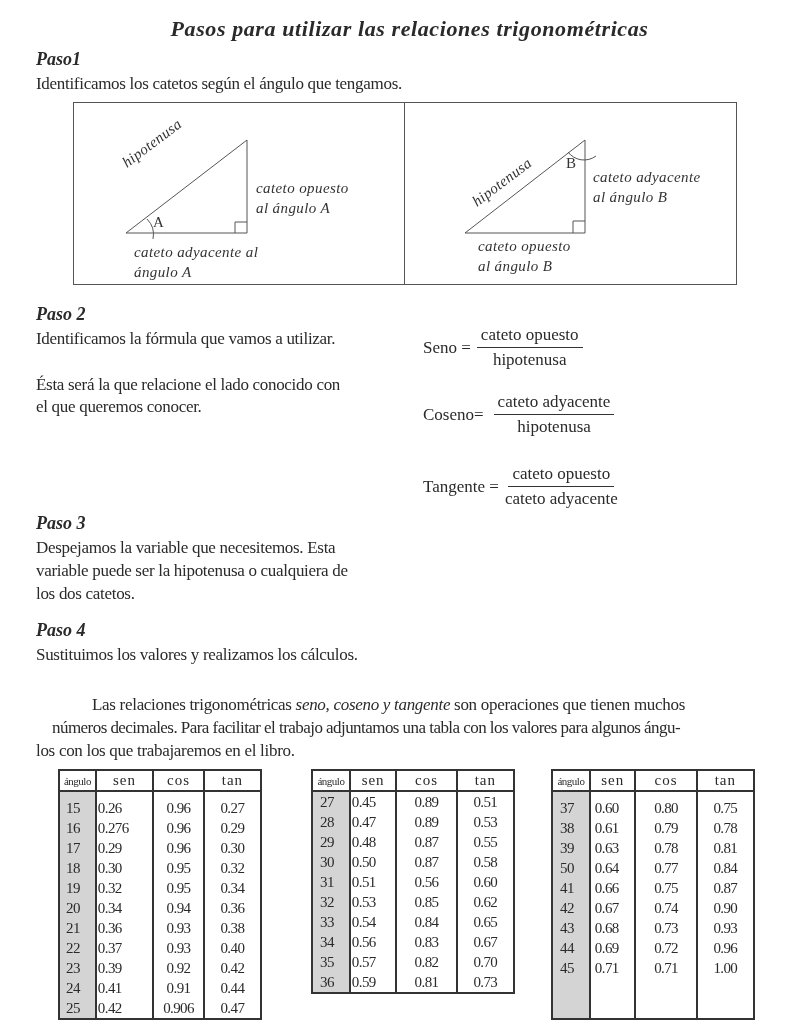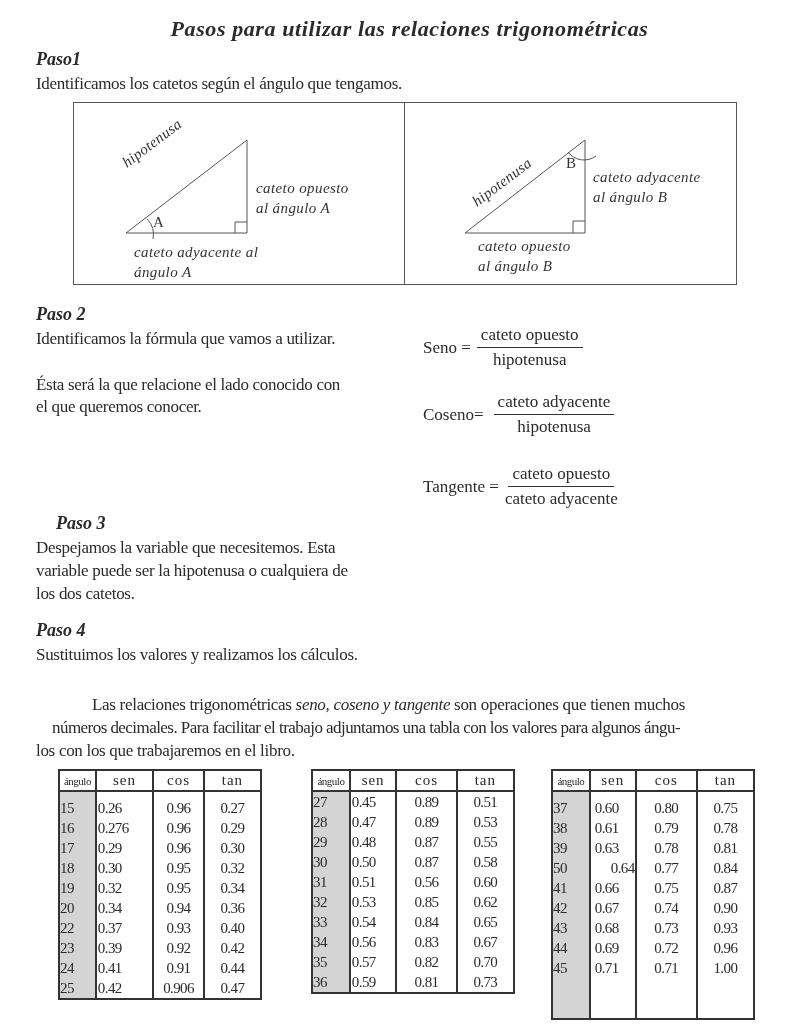--- a/index.html
+++ b/index.html
@@ -13,21 +13,21 @@
   .diagram-divider { left:404px; top:102px; width:1px; height:183px; background:#555; }
   .dlabel { font-size:15px; font-style:italic; line-height:20px; color:#333; letter-spacing:0.4px; }
   .formula { display:flex; align-items:center; font-size:17px;justify-content:flex-end; }
   .frac { display:inline-flex; flex-direction:column; align-items:center; }
   .frac .num { padding:0 4px 2px 4px; border-bottom:1px solid #333; line-height:20px; }
   .frac .den { padding:2px 4px 0 4px; line-height:20px; }
   table.trig { position:absolute; border-collapse:collapse; border:2px solid #333; font-size:15px; letter-spacing:-0.6px; }
   table.trig th { font-weight:normal; border-left:2px solid #333; border-bottom:2px solid #333; height:19px; padding:0; font-size:15px; letter-spacing:1px; }
   table.trig th.ang { font-size:11px; letter-spacing:-0.5px; border-left:none; }
   table.trig td { padding:0; height:20px; line-height:20px; border-left:2px solid #333; vertical-align:middle; }
-  table.trig td.ang { background:#d4d4d4; padding-right:15px; border-left:none; }
+  table.trig td.ang { background:#d4d4d4; text-align:right; padding-right:15px; border-left:none; }
   table.trig td.sen { text-align:left; padding-left:1px; }
   table.trig td.cos, table.trig td.tan { text-align:center; }
   table.trig tr.first td { padding-top:6px; }
 </style>
 </head>
 <body>
 
 <div class="abs title">Pasos para utilizar las relaciones trigonométricas</div>
 
 <div class="abs step-h" style="left:36px; top:49px;">Paso1</div>
@@ -88,21 +88,21 @@
   </span>
 </div>
 <div class="abs formula" style="left:423px; top:464px;">
   <span style="margin-right:2px;">Tangente =</span>
   <span class="frac">
     <span class="num">cateto opuesto</span>
     <span class="den">cateto adyacente</span>
   </span>
 </div>
 
-<div class="abs step-h" style="left:36px; top:513px;margin-left:20px;">Paso 3</div>
+<div class="abs step-h" style="left:36px; top:513px;">Paso 3</div>
 <div class="abs txt" style="left:36px; top:537px;">Despejamos la variable que necesitemos. Esta</div>
 <div class="abs txt" style="left:36px; top:560px;">variable puede ser la hipotenusa o cualquiera de</div>
 <div class="abs txt" style="left:36px; top:583px;">los dos catetos.</div>
 
 <div class="abs step-h" style="left:36px; top:620px;">Paso 4</div>
 <div class="abs txt" style="left:36px; top:644px;">Sustituimos los valores y realizamos los cálculos.</div>
 
 <div class="abs txt" style="left:92px; top:694px; white-space:nowrap;"><span>Las relaciones trigonométricas </span><i>seno, coseno y tangente</i><span> son operaciones que tienen muchos</span></div>
 <div class="abs txt" style="left:52px; top:717px; white-space:nowrap; letter-spacing:-0.55px;">números decimales. Para facilitar el trabajo adjuntamos una tabla con los valores para algunos ángu-</div>
 <div class="abs txt" style="left:36px; top:740px;">los con los que trabajaremos en el libro.</div>
@@ -153,20 +153,26 @@
         <td class="cos">0.95</td>
         <td class="tan">0.34</td>
       </tr>
     <tr>
         <td class="ang">20</td>
         <td class="sen">0.34</td>
         <td class="cos">0.94</td>
         <td class="tan">0.36</td>
       </tr>
     <tr>
+        <td class="ang">21</td>
+        <td class="sen">0.36</td>
+        <td class="cos">0.93</td>
+        <td class="tan">0.38</td>
+      </tr>
+    <tr>
         <td class="ang">22</td>
         <td class="sen">0.37</td>
         <td class="cos">0.93</td>
         <td class="tan">0.40</td>
       </tr>
     <tr>
         <td class="ang">23</td>
         <td class="sen">0.39</td>
         <td class="cos">0.92</td>
         <td class="tan">0.42</td>
@@ -294,21 +300,21 @@
         <td class="tan">0.78</td>
       </tr>
     <tr>
         <td class="ang">39</td>
         <td class="sen" style="padding-left:4px">0.63</td>
         <td class="cos">0.78</td>
         <td class="tan">0.81</td>
       </tr>
     <tr>
         <td class="ang">50</td>
-        <td class="sen" style="padding-left:20px">0.64</td>
+        <td class="sen" style="padding-left:4px">0.64</td>
         <td class="cos">0.77</td>
         <td class="tan">0.84</td>
       </tr>
     <tr>
         <td class="ang">41</td>
         <td class="sen" style="padding-left:4px">0.66</td>
         <td class="cos">0.75</td>
         <td class="tan">0.87</td>
       </tr>
     <tr>

